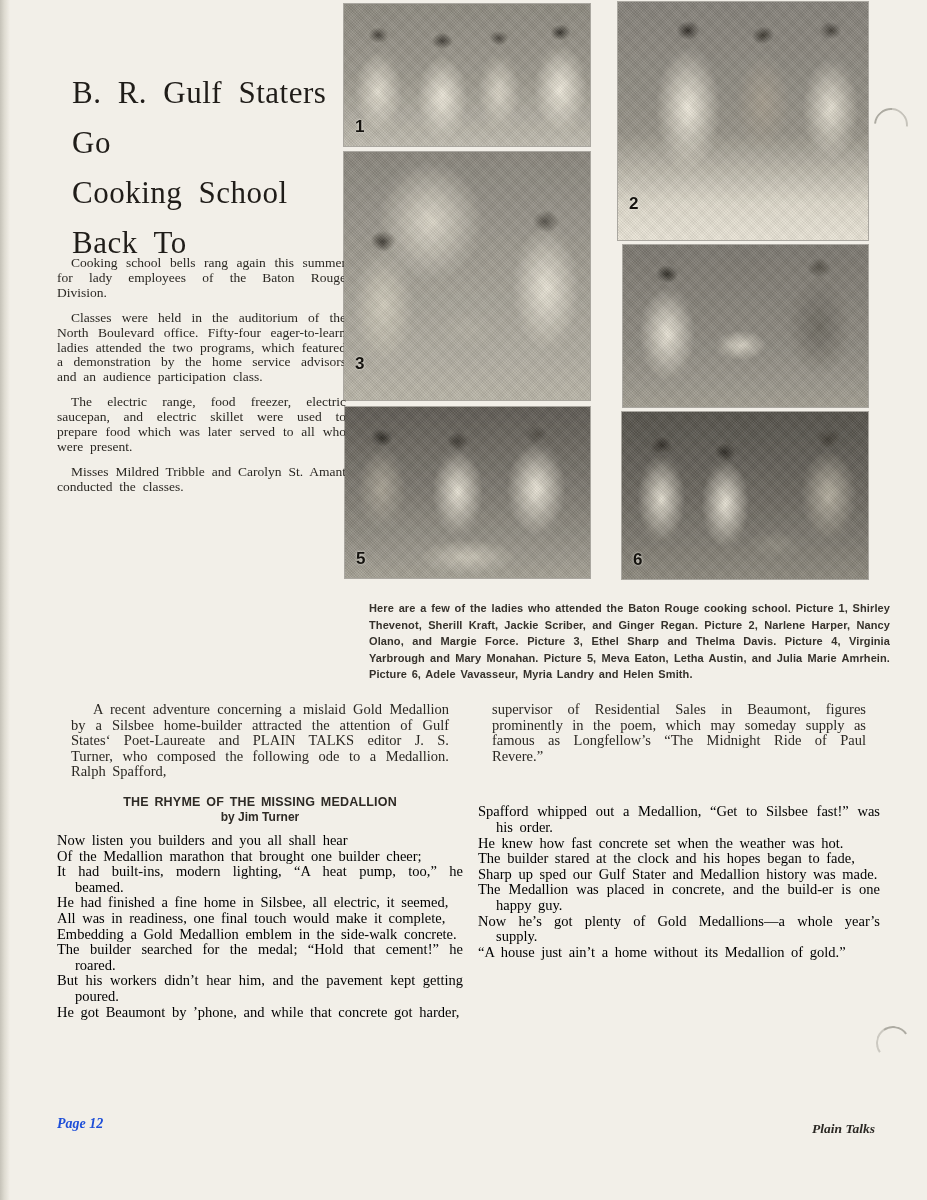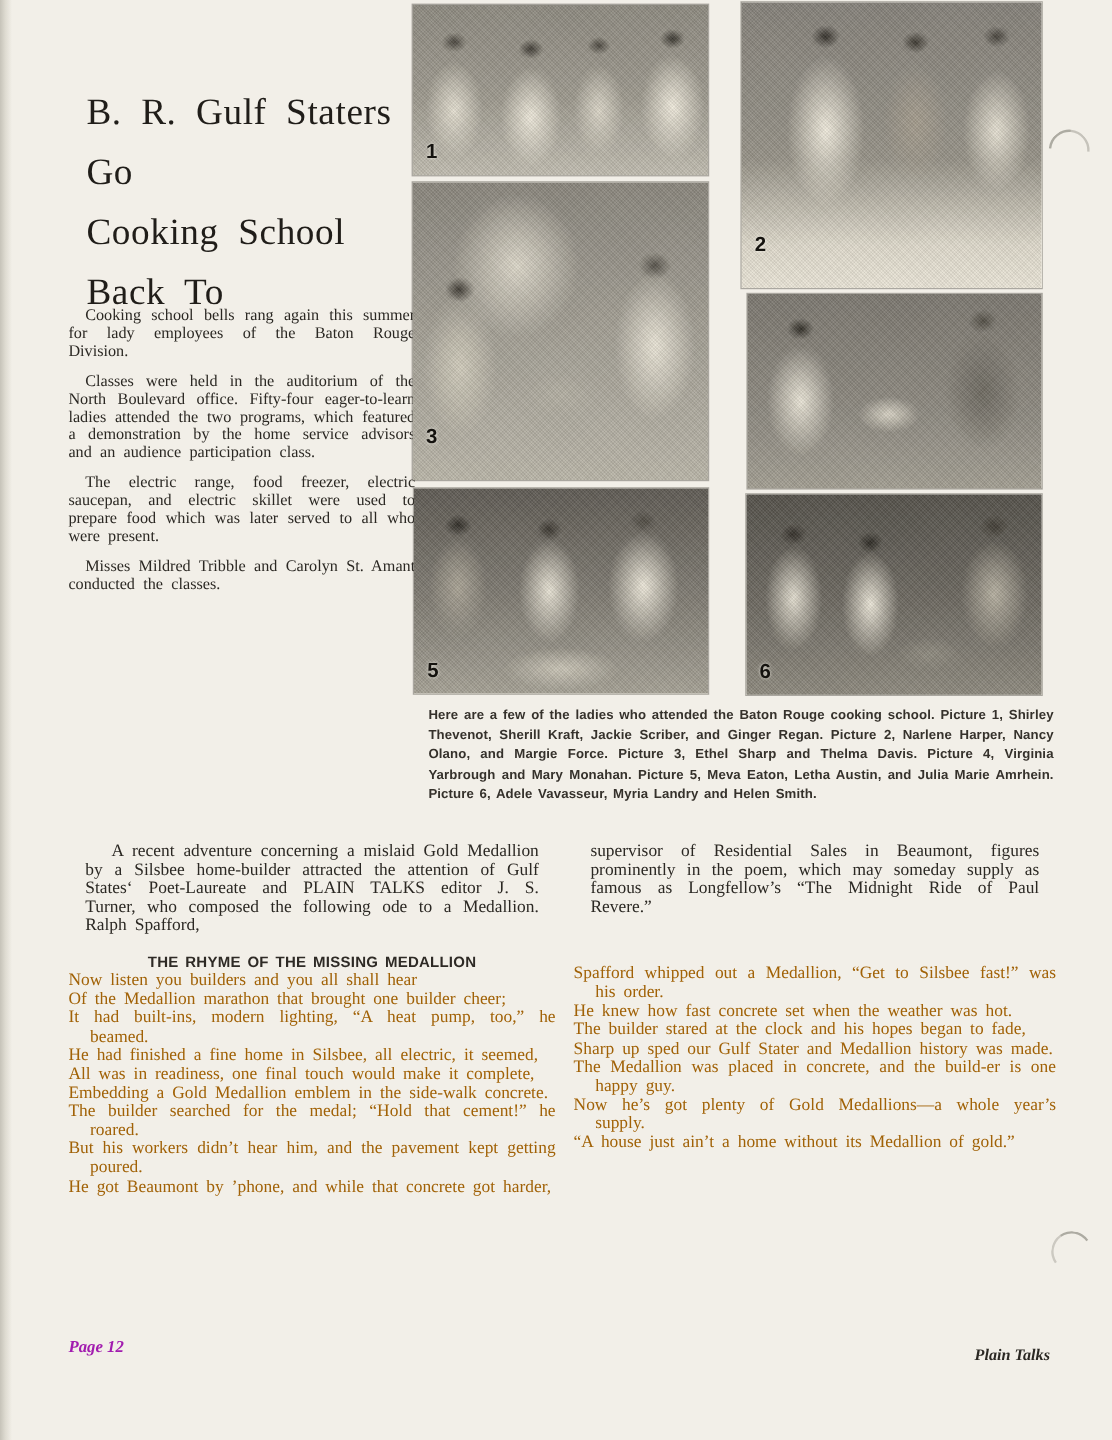--- a/index.html
+++ b/index.html
@@ -93,21 +93,21 @@
       radial-gradient(ellipse 34px 62px at 16% 52%, #e2ddcf 0%, rgba(226,221,207,0) 70%),
       radial-gradient(ellipse 34px 62px at 42% 55%, #eae5d7 0%, rgba(234,229,215,0) 70%),
       radial-gradient(ellipse 40px 64px at 84% 50%, #b5afa0 0%, rgba(181,175,160,0) 70%),
       radial-gradient(ellipse 15px 12px at 16% 20%, #332f29 0%, rgba(51,47,41,0) 75%),
       radial-gradient(ellipse 14px 12px at 42% 24%, #2c2923 0%, rgba(44,41,35,0) 75%),
       radial-gradient(ellipse 16px 13px at 84% 16%, #413d35 0%, rgba(65,61,53,0) 75%),
       radial-gradient(ellipse 34px 18px at 62% 80%, #8f8b80 0%, rgba(143,139,128,0) 80%),
       linear-gradient(180deg,#55524b 0%,#6e6a62 55%,#8d897e 100%);}
   
   .caption{
-    position:absolute;left:357px;top:588px;width:521px;margin:0;
+    position:absolute;left:357px;top:588px;width:521px;margin:12px;
     font-family:"Liberation Sans", sans-serif;font-weight:bold;
     font-size:11px;line-height:16.6px;text-align:justify;
     word-spacing:1.5px;letter-spacing:.1px;color:#35312b;
   }
   
   .col{position:absolute;top:688px;}
   .col-left{left:57px;width:406px;}
   .col-right{left:478px;width:402px;}
   .intro{
     margin:14px;font-size:14.5px;line-height:15.6px;text-align:justify;
@@ -120,27 +120,27 @@
     font-family:Liberation Sans, sans-serif;font-weight:bold;
     font-size:12.5px;letter-spacing:.2px;word-spacing:2px;color:#2e2a25;
   }
   .poem-by{
     margin:0 0 9px 0;text-align:center;
     font-family:"Liberation Sans", sans-serif;font-weight:bold;
     font-size:12px;color:#2e2a25;
   }
   .pl{
     margin:0;font-size:14.5px;line-height:15.6px;text-align:justify;
-    word-spacing:3px;color:#a16207;
+    word-spacing:3px;color:#000000;
     padding-left:18px;text-indent:-18px;
   }
   
   .footer-left{
     position:absolute;left:57px;top:1116px;
-    font-style:italic;font-weight:bold;font-size:14px;color:#a21caf;
+    font-style:italic;font-weight:bold;font-size:14px;color:#1d4ed8;
   }
   .footer-right{
     position:absolute;right:52px;top:1121px;
     font-style:italic;font-weight:bold;font-size:13.5px;color:#2b2823;
   }
   
   .arc{position:absolute;width:30px;height:30px;border-radius:50%;border:2px solid transparent;}
   .arc-1{
     left:874px;top:108px;
     border-top-color:rgba(118,115,104,.55);
@@ -190,20 +190,21 @@
 </div>
 <div class="photo photo-6">
   <span class="num">6</span>
 </div>
 
 <p class="caption">Here are a few of the ladies who attended the Baton Rouge cooking school.  Picture 1, Shirley Thevenot, Sherill Kraft, Jackie Scriber, and Ginger Regan.  Picture 2, Narlene Harper, Nancy Olano, and Margie Force.  Picture 3, Ethel Sharp and Thelma Davis.  Picture 4, Virginia Yarbrough and Mary Monahan.  Picture 5, Meva Eaton, Letha Austin, and Julia Marie Amrhein.  Picture 6, Adele Vavasseur, Myria Landry and Helen Smith.</p>
 
 <section class="col col-left">
   <p class="intro indent">A recent adventure concerning a mislaid Gold Medallion by a Silsbee home-builder attracted the attention of Gulf States‘ Poet-Laureate and PLAIN TALKS editor J. S. Turner, who composed the following ode to a Medallion.  Ralph Spafford,</p>
   <div class="poem-head">THE RHYME OF THE MISSING MEDALLION</div>
+  <div class="poem-by">by Jim Turner</div>
   <p class="pl">Now listen you builders and you all shall hear</p>
   <p class="pl">Of the Medallion marathon that brought one builder cheer;</p>
   <p class="pl">It had built-ins, modern lighting, “A heat pump, too,” he beamed.</p>
   <p class="pl">He had finished a fine home in Silsbee, all electric, it seemed,</p>
   <p class="pl">All was in readiness, one final touch would make it complete,</p>
   <p class="pl">Embedding a Gold Medallion emblem in the side-walk concrete.</p>
   <p class="pl">The builder searched for the medal; “Hold that cement!” he roared.</p>
   <p class="pl">But his workers didn’t hear him, and the pavement kept getting poured.</p>
   <p class="pl">He got Beaumont by ’phone, and while that concrete got harder,</p>
 </section>

